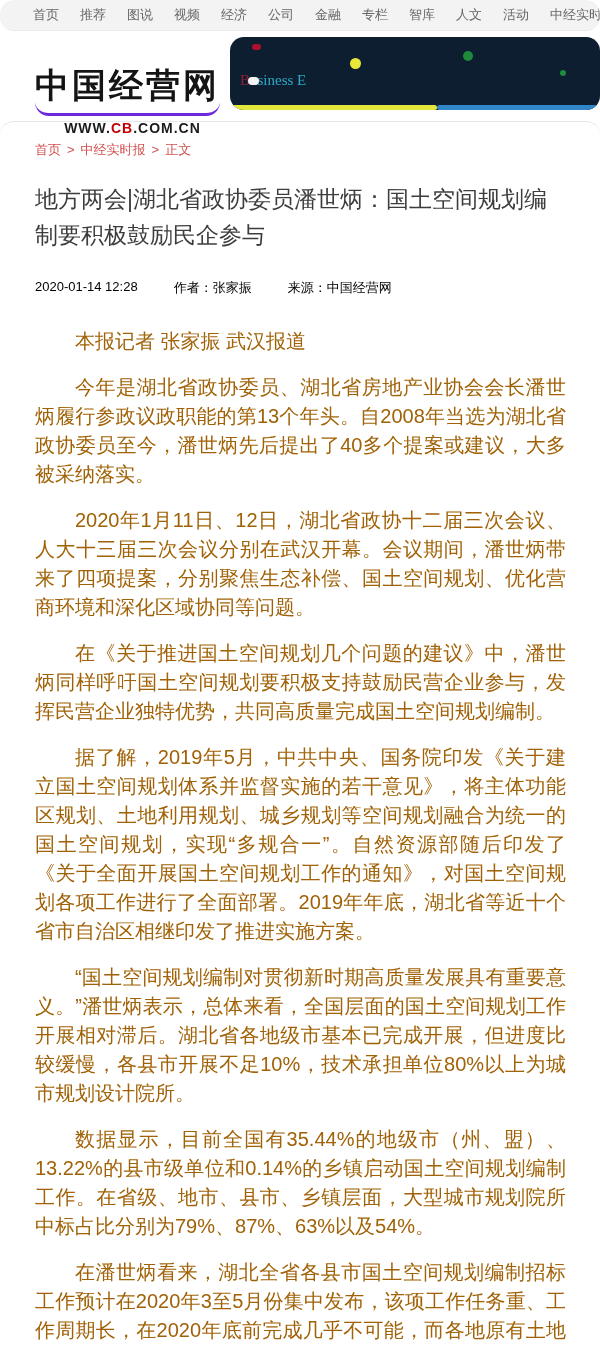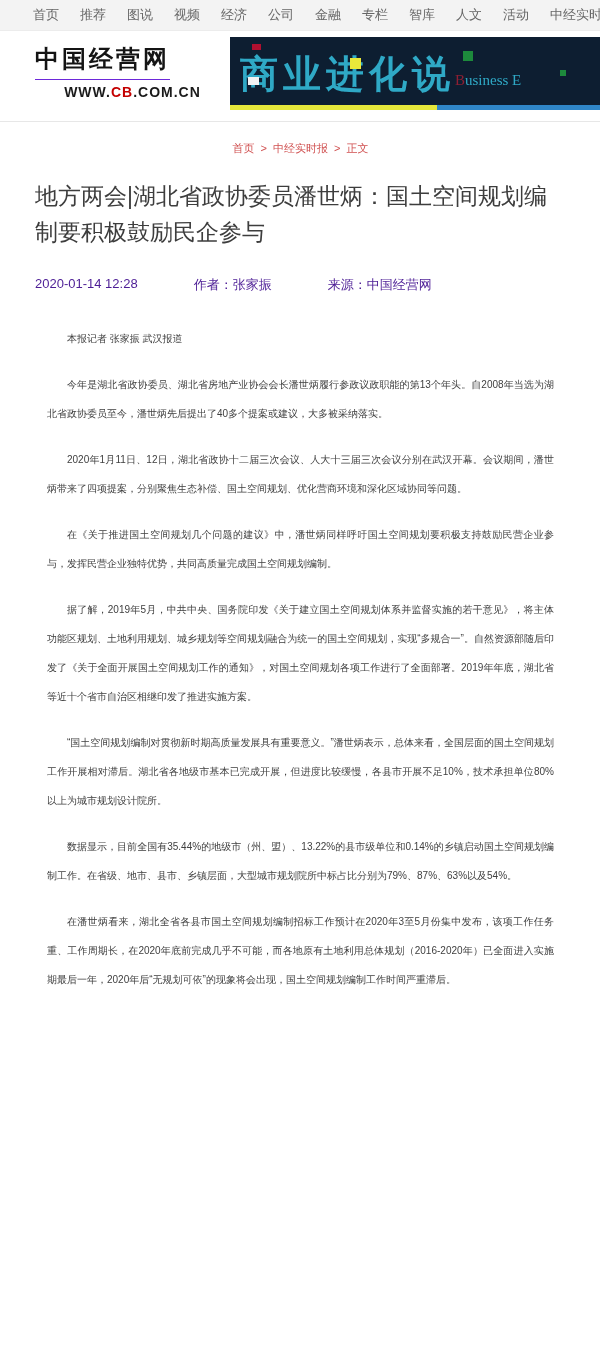--- a/index.html
+++ b/index.html
@@ -1,15 +1,15 @@
 <!DOCTYPE html>
 <html lang="zh"><head>
 <meta charset="utf-8">
 <style>
-  * { box-sizing: border-box; }
+  * { box-sizing: border-box; border-radius: 14px; }
   html, body { margin: 0; padding: 0; }
   body {
     width: 600px;
     min-height: 1346px;
     background: #ffffff;
     font-family: "Liberation Sans", "DejaVu Sans", sans-serif;
     color: #333;
   }
   
   .topnav {
@@ -23,26 +23,27 @@
     border-bottom: 1px solid #ececec;
     white-space: nowrap;
     overflow: hidden;
   }
   .nav-item { color: #666; text-decoration: none; cursor: pointer; }
   
   .header { display: flex; align-items: stretch; height: 73px; margin-top: 6px; }
   .logo { width: 230px; padding: 6px 0 0 35px; }
   .logo-title {
     display: inline-block;
-    font-size: 24px;
+    font-size: 34px;
     font-weight: bold;
     color: #141414;
     letter-spacing: 3px;
-    border-bottom: 1px solid #6d28d9;
+    border-bottom: 3px solid #6d28d9;
     padding-bottom: 4px;
+    margin-top: 20px;
   }
   .logo-url { margin-top: 4px; font-size: 14px; font-weight: bold; color: #1a1a1a; letter-spacing: 1px; text-align: center; }
   .logo-url .red { color: #c40000; }
   .banner {
     position: relative;
     flex: 1;
     background: #0d1e31;
     overflow: hidden;
     cursor: pointer;
   }
@@ -66,38 +67,38 @@
   .sq { position: absolute; }
   .sq-red    { left: 22px;  top: 7px;  width: 9px;  height: 6px; background: #b01030; }
   .sq-white  { left: 18px;  top: 40px; width: 11px; height: 8px; background: #f2f2f2; }
   .sq-yellow { left: 120px; top: 21px; width: 11px; height: 11px; background: #e8e83a; }
   .sq-green  { left: 233px; top: 14px; width: 10px; height: 10px; background: #1d8a3c; }
   .sq-green2 { left: 330px; top: 33px; width: 6px;  height: 6px;  background: #1d8a3c; }
   .strip-yellow { position: absolute; bottom: 0; left: 0; width: 56%; height: 5px; background: #e4e73b; }
   .strip-blue   { position: absolute; bottom: 0; left: 56%; width: 44%; height: 5px; background: #2f86c8; }
   
   .content { margin-top: 11px; border-top: 1px solid #e7e7e7; padding: 19px 34px 40px 35px; }
-  .breadcrumb { font-size: 11px; color: #d05050; text-align: center; }
+  .breadcrumb { font-size: 13px; color: #d05050; }
   .crumb { color: #d05050; text-decoration: none; cursor: pointer; }
   .crumb-sep { margin: 0 6px; color: #d05050; }
   .article-title {
     font-size: 23px;
     font-weight: 400;
     color: #3d3d3d;
     line-height: 1.55;
     margin: 23px 0 26px;
   }
-  .meta { display: flex; gap: 56px; font-size: 13px; color: #4c1d95; margin-bottom: 30px; }
+  .meta { display: flex; gap: 36px; font-size: 13px; color: #000000; margin-bottom: 30px; }
   .article-body .para {
-    font-size: 10px;
-    color: #404040;
+    font-size: 20px;
+    color: #a16207;
     line-height: 29px;
     text-indent: 2em;
     text-align: justify;
-    margin: 0 12px 17px;
+    margin: 0 0 17px;
   }
 </style>
 </head>
 <body>
 
 <nav class="topnav">
     <a class="nav-item">首页</a>
     <a class="nav-item">推荐</a>
     <a class="nav-item">图说</a>
     <a class="nav-item">视频</a>
@@ -111,21 +112,20 @@
     <a class="nav-item">中经实时报</a>
   </nav>
 
 <header class="header">
   <div class="logo">
     <div class="logo-title">中国经营网</div>
     <div class="logo-url"><span>WWW.</span><span class="red">CB</span><span>.COM.CN</span></div>
   </div>
   <div class="banner">
     <div class="banner-inner">
-      <span class="banner-cn">商业进化说</span>
       <span class="banner-en"><span class="b-red">B</span><span>usiness E</span></span>
     </div>
     <span class="sq sq-red"></span>
     <span class="sq sq-white"></span>
     <span class="sq sq-yellow"></span>
     <span class="sq sq-green"></span>
     <span class="sq sq-green2"></span>
     <span class="strip-yellow"></span>
     <span class="strip-blue"></span>
   </div>

